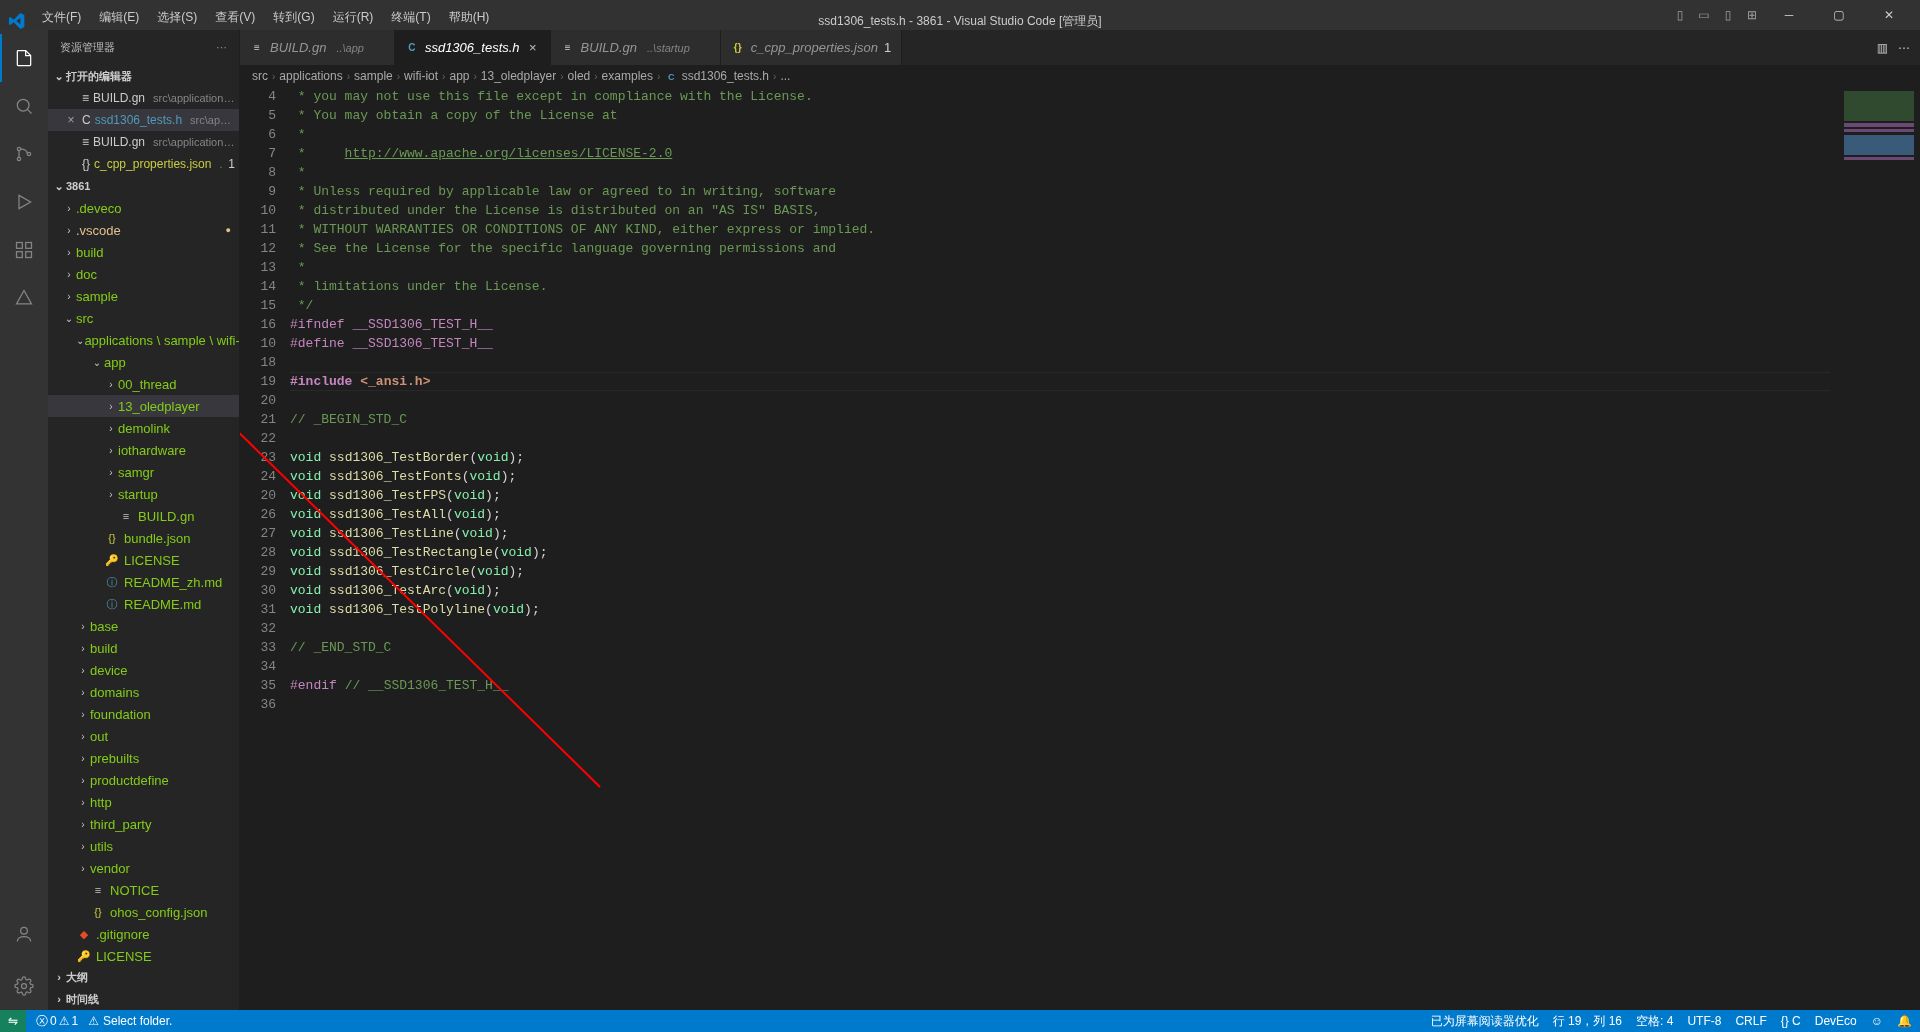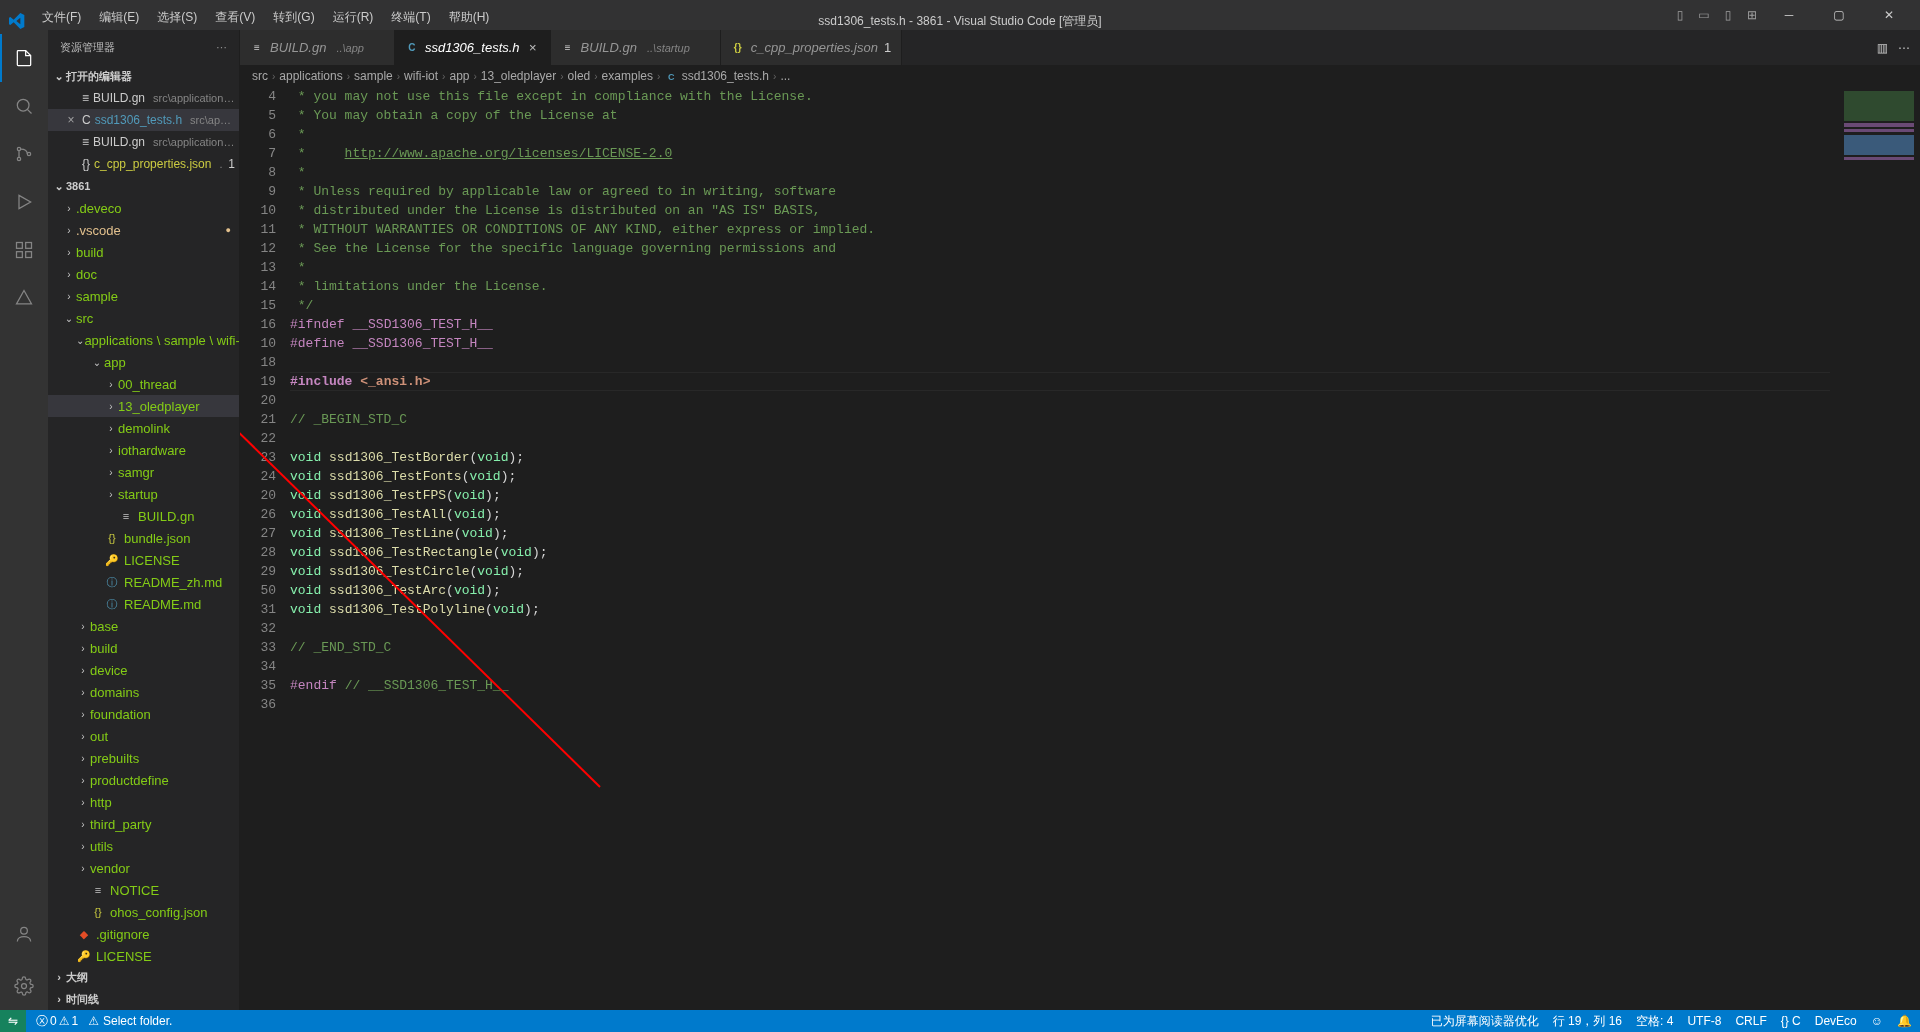--- a/index.html
+++ b/index.html
@@ -444,21 +444,21 @@
           <div class="ln">20</div>
           <div class="ln">21</div>
           <div class="ln">22</div>
           <div class="ln">23</div>
           <div class="ln">24</div>
           <div class="ln">20</div>
           <div class="ln">26</div>
           <div class="ln">27</div>
           <div class="ln">28</div>
           <div class="ln">29</div>
-          <div class="ln">50</div>
+          <div class="ln">30</div>
           <div class="ln">31</div>
           <div class="ln">32</div>
           <div class="ln">33</div>
           <div class="ln">34</div>
           <div class="ln">35</div>
           <div class="ln">36</div>
         </div>
       <div class="code" id="code"><div class="ln"><span class="cm"> * you may not use this file except in compliance with the License.</span></div><div class="ln"><span class="cm"> * You may obtain a copy of the License at</span></div><div class="ln"><span class="cm"> *</span></div><div class="ln"><span class="cm"> *     </span><span class="lk">http://www.apache.org/licenses/LICENSE-2.0</span></div><div class="ln"><span class="cm"> *</span></div><div class="ln"><span class="cm"> * Unless required by applicable law or agreed to in writing, software</span></div><div class="ln"><span class="cm"> * distributed under the License is distributed on an "AS IS" BASIS,</span></div><div class="ln"><span class="cm"> * WITHOUT WARRANTIES OR CONDITIONS OF ANY KIND, either express or implied.</span></div><div class="ln"><span class="cm"> * See the License for the specific language governing permissions and</span></div><div class="ln"><span class="cm"> *</span></div><div class="ln"><span class="cm"> * limitations under the License.</span></div><div class="ln"><span class="cm"> */</span></div><div class="ln"><span class="pp">#ifndef</span> <span class="mc">__SSD1306_TEST_H__</span></div><div class="ln"><span class="pp">#define</span> <span class="mc">__SSD1306_TEST_H__</span></div><div class="ln">&nbsp;</div><div class="ln cur"><span class="pp">#include</span> <span class="st">&lt;_ansi.h&gt;</span></div><div class="ln">&nbsp;</div><div class="ln"><span class="cm">// _BEGIN_STD_C</span></div><div class="ln">&nbsp;</div><div class="ln"><span class="ty">void</span> <span class="fn">ssd1306_TestBorder</span>(<span class="ty">void</span>);</div><div class="ln"><span class="ty">void</span> <span class="fn">ssd1306_TestFonts</span>(<span class="ty">void</span>);</div><div class="ln"><span class="ty">void</span> <span class="fn">ssd1306_TestFPS</span>(<span class="ty">void</span>);</div><div class="ln"><span class="ty">void</span> <span class="fn">ssd1306_TestAll</span>(<span class="ty">void</span>);</div><div class="ln"><span class="ty">void</span> <span class="fn">ssd1306_TestLine</span>(<span class="ty">void</span>);</div><div class="ln"><span class="ty">void</span> <span class="fn">ssd1306_TestRectangle</span>(<span class="ty">void</span>);</div><div class="ln"><span class="ty">void</span> <span class="fn">ssd1306_TestCircle</span>(<span class="ty">void</span>);</div><div class="ln"><span class="ty">void</span> <span class="fn">ssd1306_TestArc</span>(<span class="ty">void</span>);</div><div class="ln"><span class="ty">void</span> <span class="fn">ssd1306_TestPolyline</span>(<span class="ty">void</span>);</div><div class="ln">&nbsp;</div><div class="ln"><span class="cm">// _END_STD_C</span></div><div class="ln">&nbsp;</div><div class="ln"><span class="pp">#endif</span> <span class="cm">// __SSD1306_TEST_H__</span></div><div class="ln">&nbsp;</div></div>
       <div class="minimap">
         <div class="mm-block" style="top:4px;height:30px;background:#2f4a2f;"></div>

